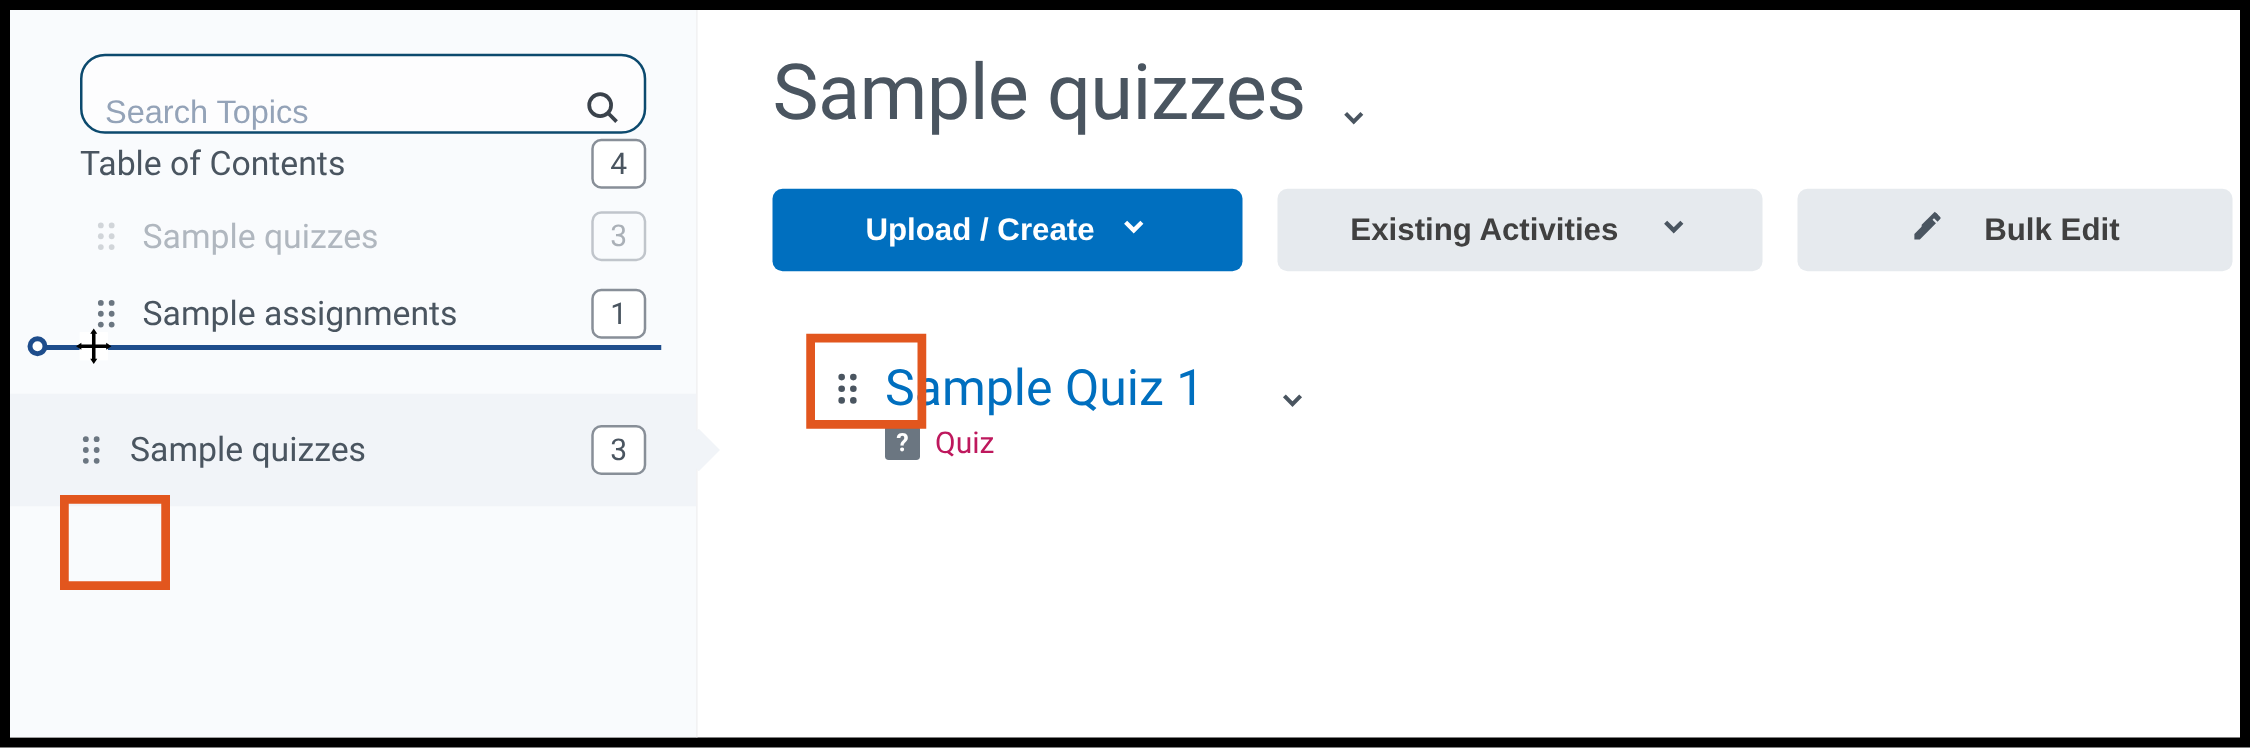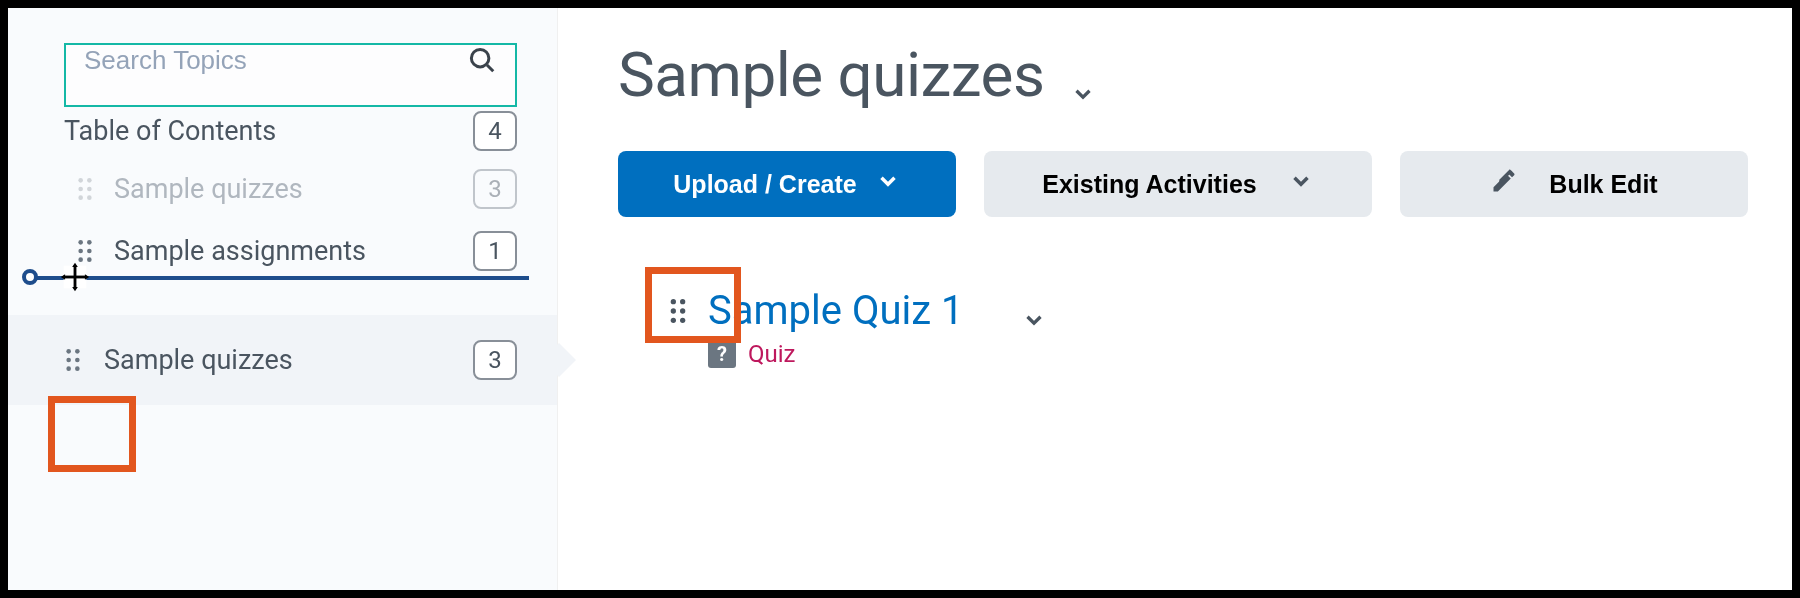--- a/index.html
+++ b/index.html
@@ -13,23 +13,23 @@
   .sidebar {
     width: 550px;
     background: #f9fbfd;
     padding: 35px 0 0 0;
     position: relative;
     border-right: 1px solid #f0f0f0;
   }
   .search-wrap { padding: 0 40px 0 56px; }
   .search-box {
     display: flex;
-    align-items: flex-start;
-    border: 2px solid #14b8a6;
-    border-radius: 0;
+    align-items: flex-end;
+    border: 2px solid #0c4a6e;
+    border-radius: 20px;
     height: 64px;
     padding: 0 18px;
     background: #fdfdfe;
   }
   .search-box input {
     flex: 1;
     border: none;
     outline: none;
     font-size: 26px;
     color: #94a3b8;
@@ -159,22 +159,22 @@
     font-size: 25px;
     font-weight: 700;
     display: flex;
     align-items: center;
     justify-content: center;
     gap: 18px;
     padding: 0 36px;
     cursor: pointer;
     border: none;
   }
-  .btn-primary { background: #006fbf; color: #fff; width: 338px; justify-content: center; }
-  .btn-secondary { background: #e6eaee; color: #000000; width: 388px; justify-content: center; gap: 31px; }
+  .btn-primary { background: #006fbf; color: #fff; width: 376px; justify-content: center; }
+  .btn-secondary { background: #e6eaee; color: #404040; width: 388px; justify-content: center; gap: 31px; }
   .btn-secondary.bulk { width: 348px; }
   .content-list { margin-top: 70px; }
   .content-item {
     display: flex;
     align-items: flex-start;
     gap: 18px;
     padding-left: 50px;
     position: relative;
   }
   .content-highlight {

